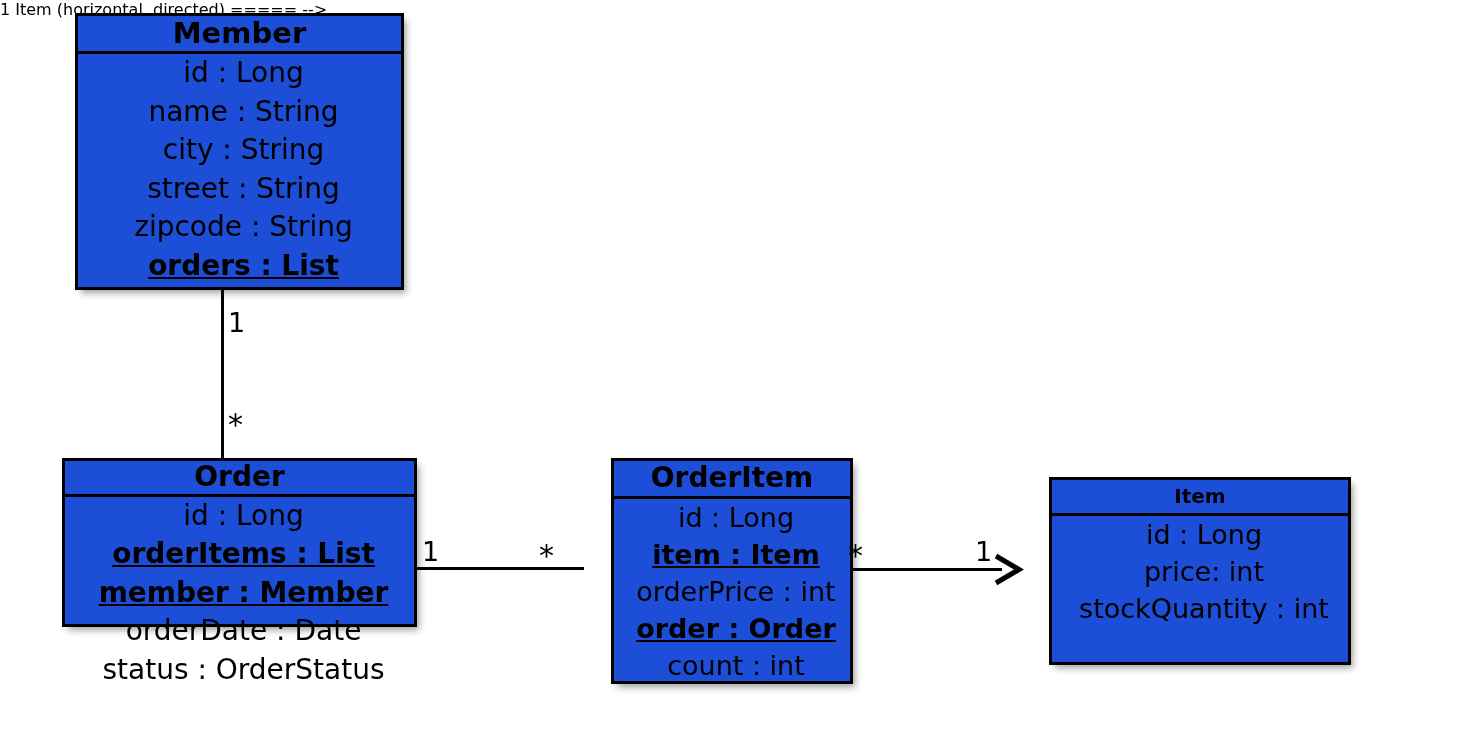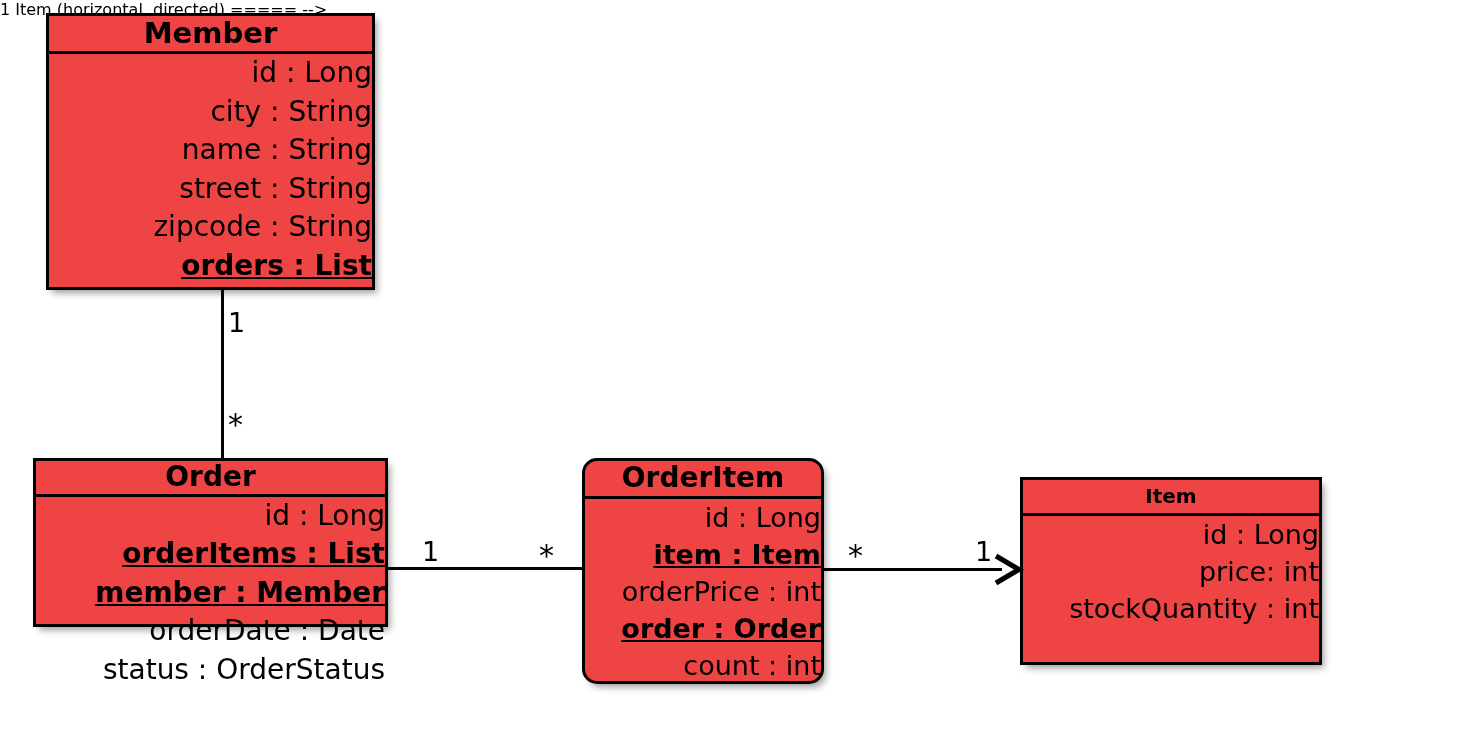--- a/index.html
+++ b/index.html
@@ -13,56 +13,57 @@
     height: 756px;
     background: #ffffff;
     font-family: "DejaVu Sans", "Liberation Sans", sans-serif;
     overflow: hidden;
   }
 
   
   .uml-class {
     position: absolute;
     box-sizing: border-box;
-    background: #ef4444;
+    background: #1d4ed8;
     border: 3px solid #000000;
     box-shadow: 4px 5px 7px -2px rgba(0,0,0,0.38);
     z-index: 5;
+    margin-left: 29px;
   }
   .uml-header {
     box-sizing: border-box;
     width: 100%;
     border-bottom: 3px solid #000000;
     text-align: center;
     font-weight: bold;
     color: #000000;
     white-space: nowrap;
     overflow: hidden;
   }
   .uml-attrs {
     box-sizing: border-box;
     padding: 0 0 0 8px;
   }
   .uml-attr {
     color: #000000;
     white-space: nowrap;
-    text-align: right;
+    text-align: center;
   }
   .uml-attr.bold { font-weight: bold; text-decoration: underline; }
 
   
   .m-member   { left: 46px;  top: 13px;  width: 329px; height: 277px; }
   .m-member .uml-header { height: 38px; line-height: 34px; font-size: 29px; }
   .m-member .uml-attr   { font-size: 28px; line-height: 38.5px; height: 38.5px; }
 
   .m-order    { left: 33px;  top: 458px; width: 355px; height: 169px; }
   .m-order .uml-header { height: 36px; line-height: 32px; font-size: 28px; }
   .m-order .uml-attr   { font-size: 28px; line-height: 38.4px; height: 38.4px; }
 
-  .m-orderitem{ left: 582px; top: 458px; width: 242px; height: 226px; border-radius: 15px; }
+  .m-orderitem{ left: 582px; top: 458px; width: 242px; height: 226px; }
   .m-orderitem .uml-header { height: 38px; line-height: 34px; font-size: 28px; }
   .m-orderitem .uml-attr   { font-size: 27px; line-height: 37px; height: 37px; }
 
   .m-item     { left: 1020px; top: 477px; width: 302px; height: 188px; }
   .m-item .uml-header { height: 36px; line-height: 32px; font-size: 20px; }
   .m-item .uml-attr   { font-size: 27px; line-height: 37px; height: 37px; }
 
   
   .edge-line {
     position: absolute;
@@ -92,22 +93,22 @@
 </head>
 <body>
 
 <div id="canvas">
 
   
   <div class="uml-class m-member">
     <div class="uml-header">Member</div>
     <div class="uml-attrs">
       <div class="uml-attr">id : Long</div>
+      <div class="uml-attr">name : String</div>
       <div class="uml-attr">city : String</div>
-      <div class="uml-attr">name : String</div>
       <div class="uml-attr">street : String</div>
       <div class="uml-attr">zipcode : String</div>
       <div class="uml-attr bold">orders : List</div>
     </div>
   </div>
 
   
   <div class="uml-class m-order">
     <div class="uml-header">Order</div>
     <div class="uml-attrs">

